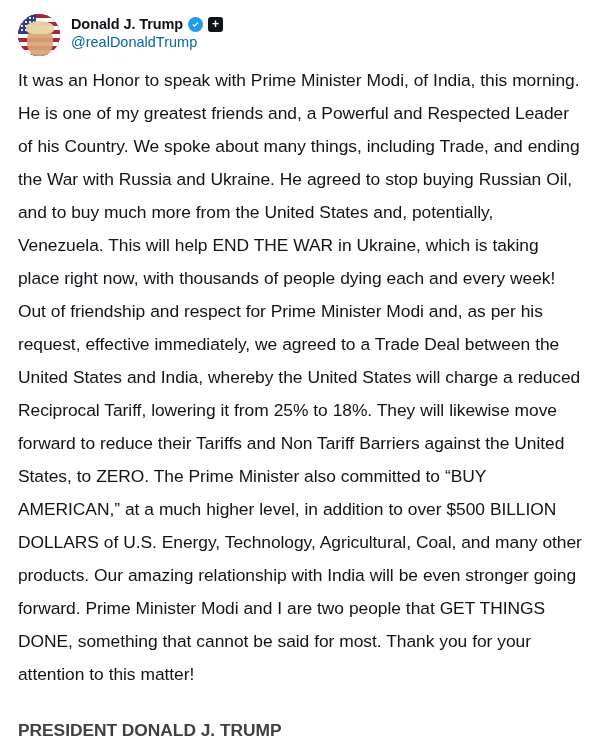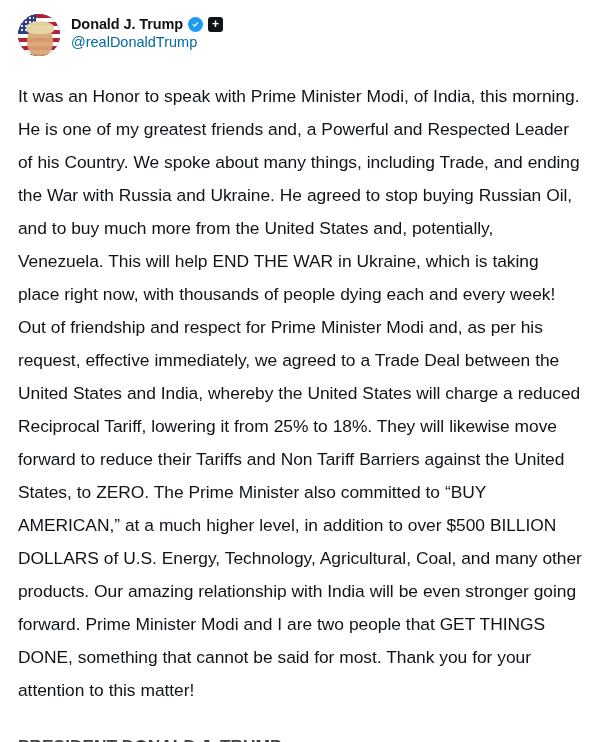--- a/index.html
+++ b/index.html
@@ -19,21 +19,21 @@
     height: 742px;
     box-sizing: border-box;
     padding: 14px 18px 0 18px;
     display: flex;
     flex-direction: column;
   }
   .header {
     display: flex;
     align-items: flex-start;
     gap: 11px;
-    margin-bottom: 24px;
+    margin-bottom: 8px;
   }
   .avatar {
     width: 42px;
     height: 42px;
     border-radius: 50%;
     flex: 0 0 42px;
     position: relative;
     overflow: hidden;
     background: #1c3f94;
   }

